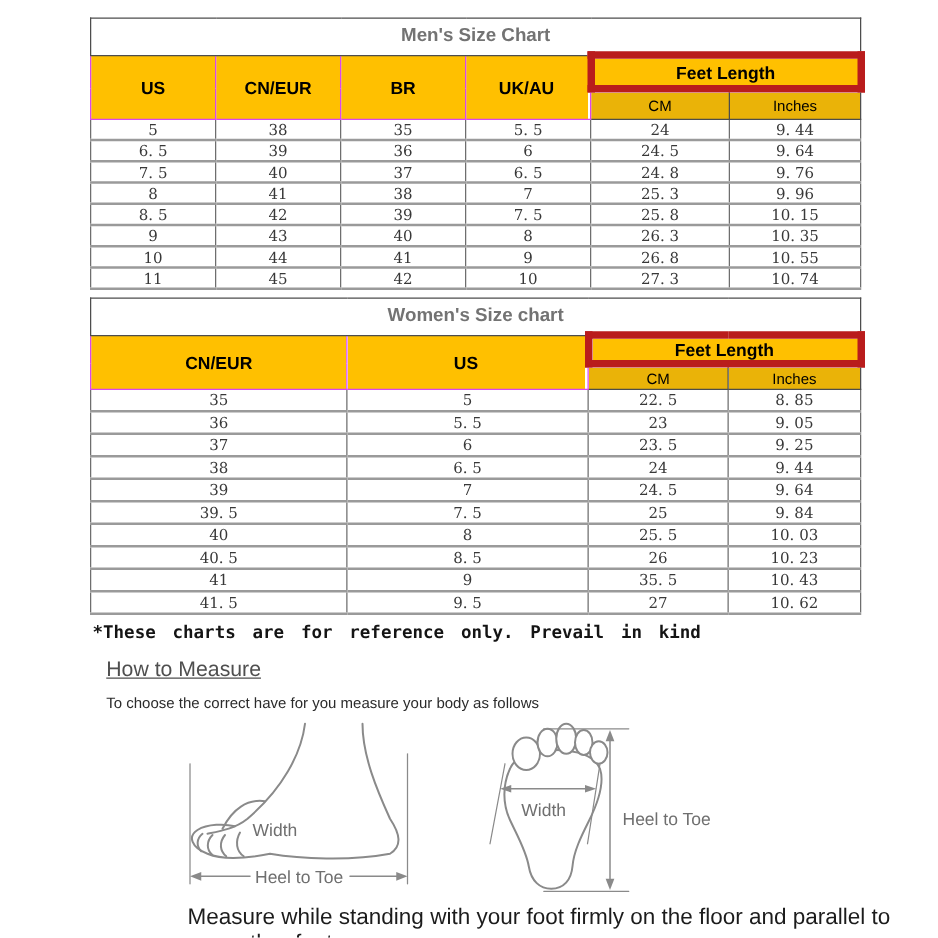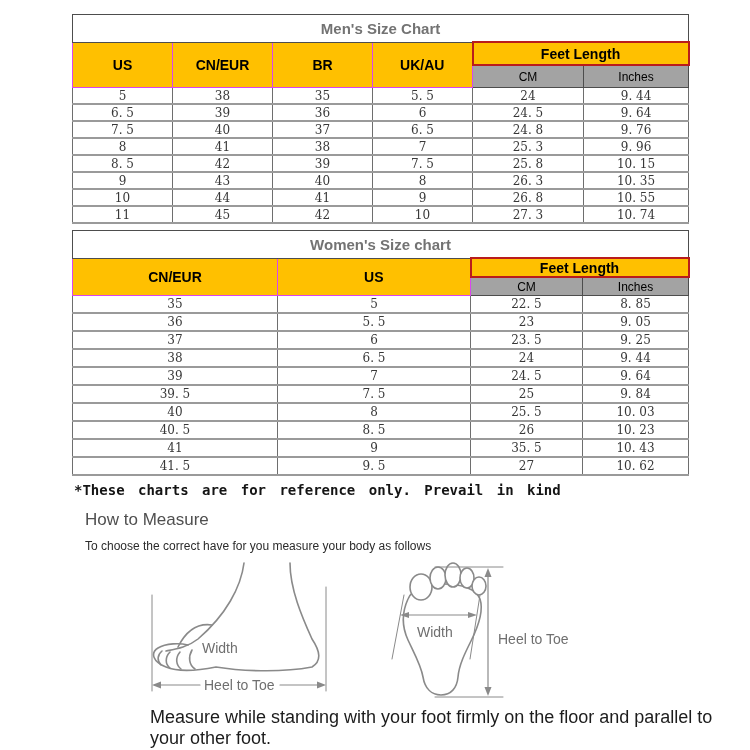--- a/index.html
+++ b/index.html
@@ -4,32 +4,32 @@
 <style>
   html,body{margin:0;padding:0;background:#fff;}
   body{width:750px;height:750px;position:relative;font-family:"Liberation Sans",sans-serif;overflow:hidden;}
 
   table.size-table{border-collapse:collapse;table-layout:fixed;margin-left:72px;width:616px;border:1px solid #4d4d4d;}
   #men-table{margin-top:14px;}
   #women-table{margin-top:6px;}
   .size-table th,.size-table td{padding:0;text-align:center;vertical-align:middle;overflow:hidden;white-space:nowrap;}
   .title-row th{height:26px;background:#fff;color:#737373;font-size:15px;font-weight:bold;border:1px solid #4d4d4d;}
   .main-th{background:#ffc000;color:#000;font-size:14px;font-weight:bold;border:1px solid #d946ef;}
-  .feet-th{background:#ffc000;color:#000;font-size:14px;font-weight:bold;border:2px solid #b91c1c;}
-  .sub-th{background:#a3a3a3;color:#000;font-size:12px;font-weight:normal;border:1px solid #4d4d4d;}
+  .feet-th{background:#ffc000;color:#000;font-size:14px;font-weight:bold;border:6px solid #b91c1c;}
+  .sub-th{background:#eab308;color:#000;font-size:12px;font-weight:normal;border:1px solid #4d4d4d;}
   #men-table .hrow th{height:21px;}
   #women-table .hrow th{height:17px;}
   .size-table tbody td{font-family:"DejaVu Serif",serif;font-size:12px;color:#383838;
       border-left:1px solid #6e6e6e;border-right:1px solid #6e6e6e;border-bottom:2px solid #9a9a9a;}
   #men-table tbody td{height:15px;}
   #women-table tbody td{height:16px;}
 
   .notes{margin:5px 0 0 74px;font-family:"DejaVu Sans Mono",monospace;font-weight:bold;font-size:14px;
       color:#141414;line-height:19px;word-spacing:5px;}
-  .howto-heading{margin:10px 0 0 85px;font-size:17px;color:#4f4f4f;}
+  .howto-heading{margin:10px 0 0 85px;font-size:17px;color:#4f4f4f;text-decoration:underline;}
   .howto-sub{margin:9px 0 0 85px;font-size:12px;color:#2b2b2b;}
   .diagram{display:block;margin:4px 0 0 140px;}
   .caption{margin:0 12px 0 150px;font-size:18px;color:#1c1c1c;}
 </style>
 </head>
 <body>
 
 <table class="size-table" id="men-table">
   <colgroup>
     <col style="width:100px">

